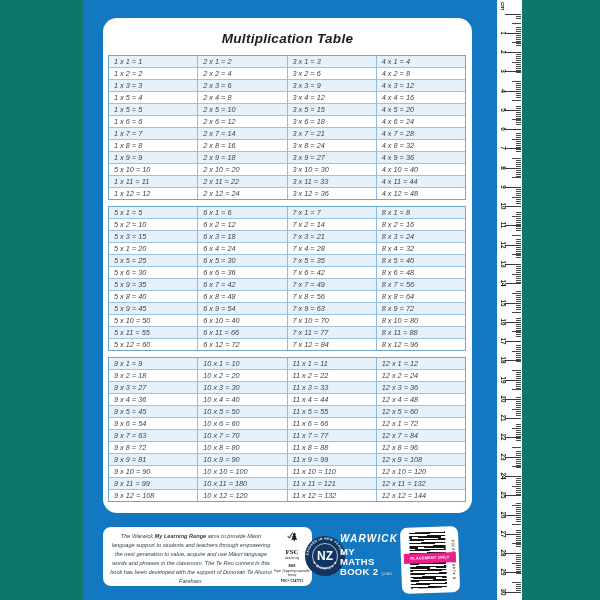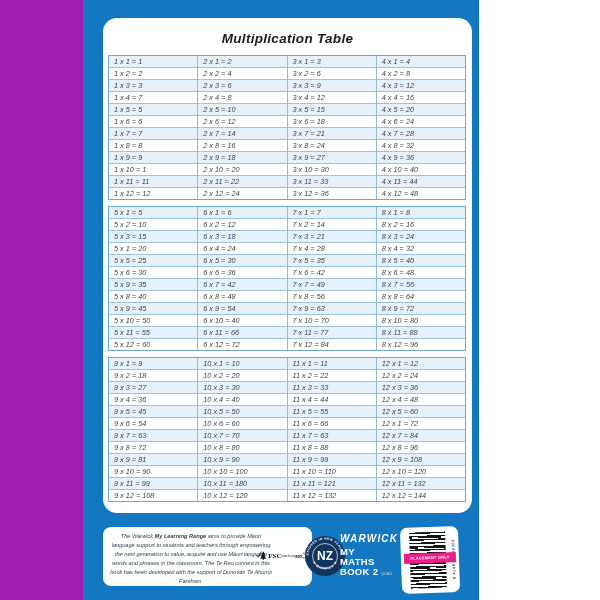--- a/index.html
+++ b/index.html
@@ -1,16 +1,16 @@
 <!DOCTYPE html>
 <html><head>
 <meta charset="utf-8">
 <style>
   html,body{margin:0;padding:0;background:#ffffff;}
-  .screen{position:relative;width:479px;height:600px;background:#a21caf;overflow:hidden;
+  .screen{position:relative;width:600px;height:600px;background:#0f766e;overflow:hidden;
           font-family:"Liberation Sans",sans-serif;}
   
   .cover{position:absolute;left:83px;top:0;width:414px;height:600px;background:#1477c2;}
   
   .page{position:absolute;left:103px;top:18px;width:369px;height:495px;background:#ffffff;
         border-radius:14px;}
   .page-title{position:absolute;top:13px;left:0;width:100%;text-align:center;
               font-size:13.5px;font-style:italic;font-weight:bold;color:#1c1c1c;
               letter-spacing:.3px;}
   .mt-block{position:absolute;left:5px;width:358px;height:145px;display:flex;
@@ -22,21 +22,21 @@
            font-size:7.3px;font-style:italic;color:#3d4349;line-height:11px;
            padding-left:5px;white-space:nowrap;overflow:hidden;}
   .mt-cell:last-child{border-bottom:none;}
   .mt-cell.shaded{background:#e7f1fa;}
   
   .info-box{position:absolute;left:103px;top:527px;width:209px;height:59px;background:#ffffff;
             border-radius:8px;display:flex;align-items:stretch;}
   .blurb{flex:1;padding:5px 2px 4px 7px;font-size:5.6px;font-style:italic;color:#2f3e4e;
          line-height:1.62;text-align:center;}
   .blurb b{font-style:italic;}
-  .fsc{width:36px;display:flex;align-items:center;justify-content:center;
+  .fsc{width:36px;display:flex;flex-direction:column;align-items:center;justify-content:space-between;
        color:#1a1a1a;text-align:center;padding:2px 2px 2px 0;}
   .fsc-acronym{font-family:"Liberation Serif",serif;font-weight:bold;font-size:7px;line-height:1;}
   .fsc-web{font-size:2.6px;line-height:1.4;}
   .fsc-mix{font-size:4px;font-weight:bold;line-height:1.5;}
   .fsc-line{font-size:2.6px;line-height:1.3;}
   .fsc-license{font-size:3.2px;font-weight:bold;line-height:1.6;}
   
   .brand{position:absolute;left:340px;top:534px;color:#ffffff;}
   .brand-logo{font-size:10px;font-weight:bold;letter-spacing:1.2px;line-height:1;
               font-style:italic;}
@@ -76,27 +76,27 @@
 
   <div class="cover"></div>
 
   <div class="page">
     <div class="page-title">Multiplication Table</div>
     <div class="mt-block b1">
         <div class="mt-col">
           <div class="mt-cell shaded">1 x 1 = 1</div>
           <div class="mt-cell">1 x 2 = 2</div>
           <div class="mt-cell shaded">1 x 3 = 3</div>
-          <div class="mt-cell">1 x 4 = 7</div>
+          <div class="mt-cell">1 x 5 = 4</div>
           <div class="mt-cell shaded">1 x 5 = 5</div>
           <div class="mt-cell">1 x 6 = 6</div>
           <div class="mt-cell shaded">1 x 7 = 7</div>
           <div class="mt-cell">1 x 8 = 8</div>
           <div class="mt-cell shaded">1 x 9 = 9</div>
-          <div class="mt-cell">1 x 10 = 1</div>
+          <div class="mt-cell">5 x 10 = 10</div>
           <div class="mt-cell shaded">1 x 11 = 11</div>
           <div class="mt-cell">1 x 12 = 12</div>
         </div>
         <div class="mt-col">
           <div class="mt-cell shaded">2 x 1 = 2</div>
           <div class="mt-cell">2 x 2 = 4</div>
           <div class="mt-cell shaded">2 x 3 = 6</div>
           <div class="mt-cell">2 x 4 = 8</div>
           <div class="mt-cell shaded">2 x 5 = 10</div>
           <div class="mt-cell">2 x 6 = 12</div>
@@ -223,21 +223,21 @@
           <div class="mt-cell shaded">10 x 11 = 180</div>
           <div class="mt-cell">10 x 12 = 120</div>
         </div>
         <div class="mt-col">
           <div class="mt-cell shaded">11 x 1 = 11</div>
           <div class="mt-cell">11 x 2 = 22</div>
           <div class="mt-cell shaded">11 x 3 = 33</div>
           <div class="mt-cell">11 x 4 = 44</div>
           <div class="mt-cell shaded">11 x 5 = 55</div>
           <div class="mt-cell">11 x 6 = 66</div>
-          <div class="mt-cell shaded">11 x 7 = 63</div>
+          <div class="mt-cell shaded">11 x 7 = 77</div>
           <div class="mt-cell">11 x 8 = 88</div>
           <div class="mt-cell shaded">11 x 9 = 99</div>
           <div class="mt-cell">11 x 10 = 110</div>
           <div class="mt-cell shaded">11 x 11 = 121</div>
           <div class="mt-cell">11 x 12 = 132</div>
         </div>
         <div class="mt-col">
           <div class="mt-cell shaded">12 x 1 = 12</div>
           <div class="mt-cell">12 x 2 = 24</div>
           <div class="mt-cell shaded">12 x 3 = 36</div>

